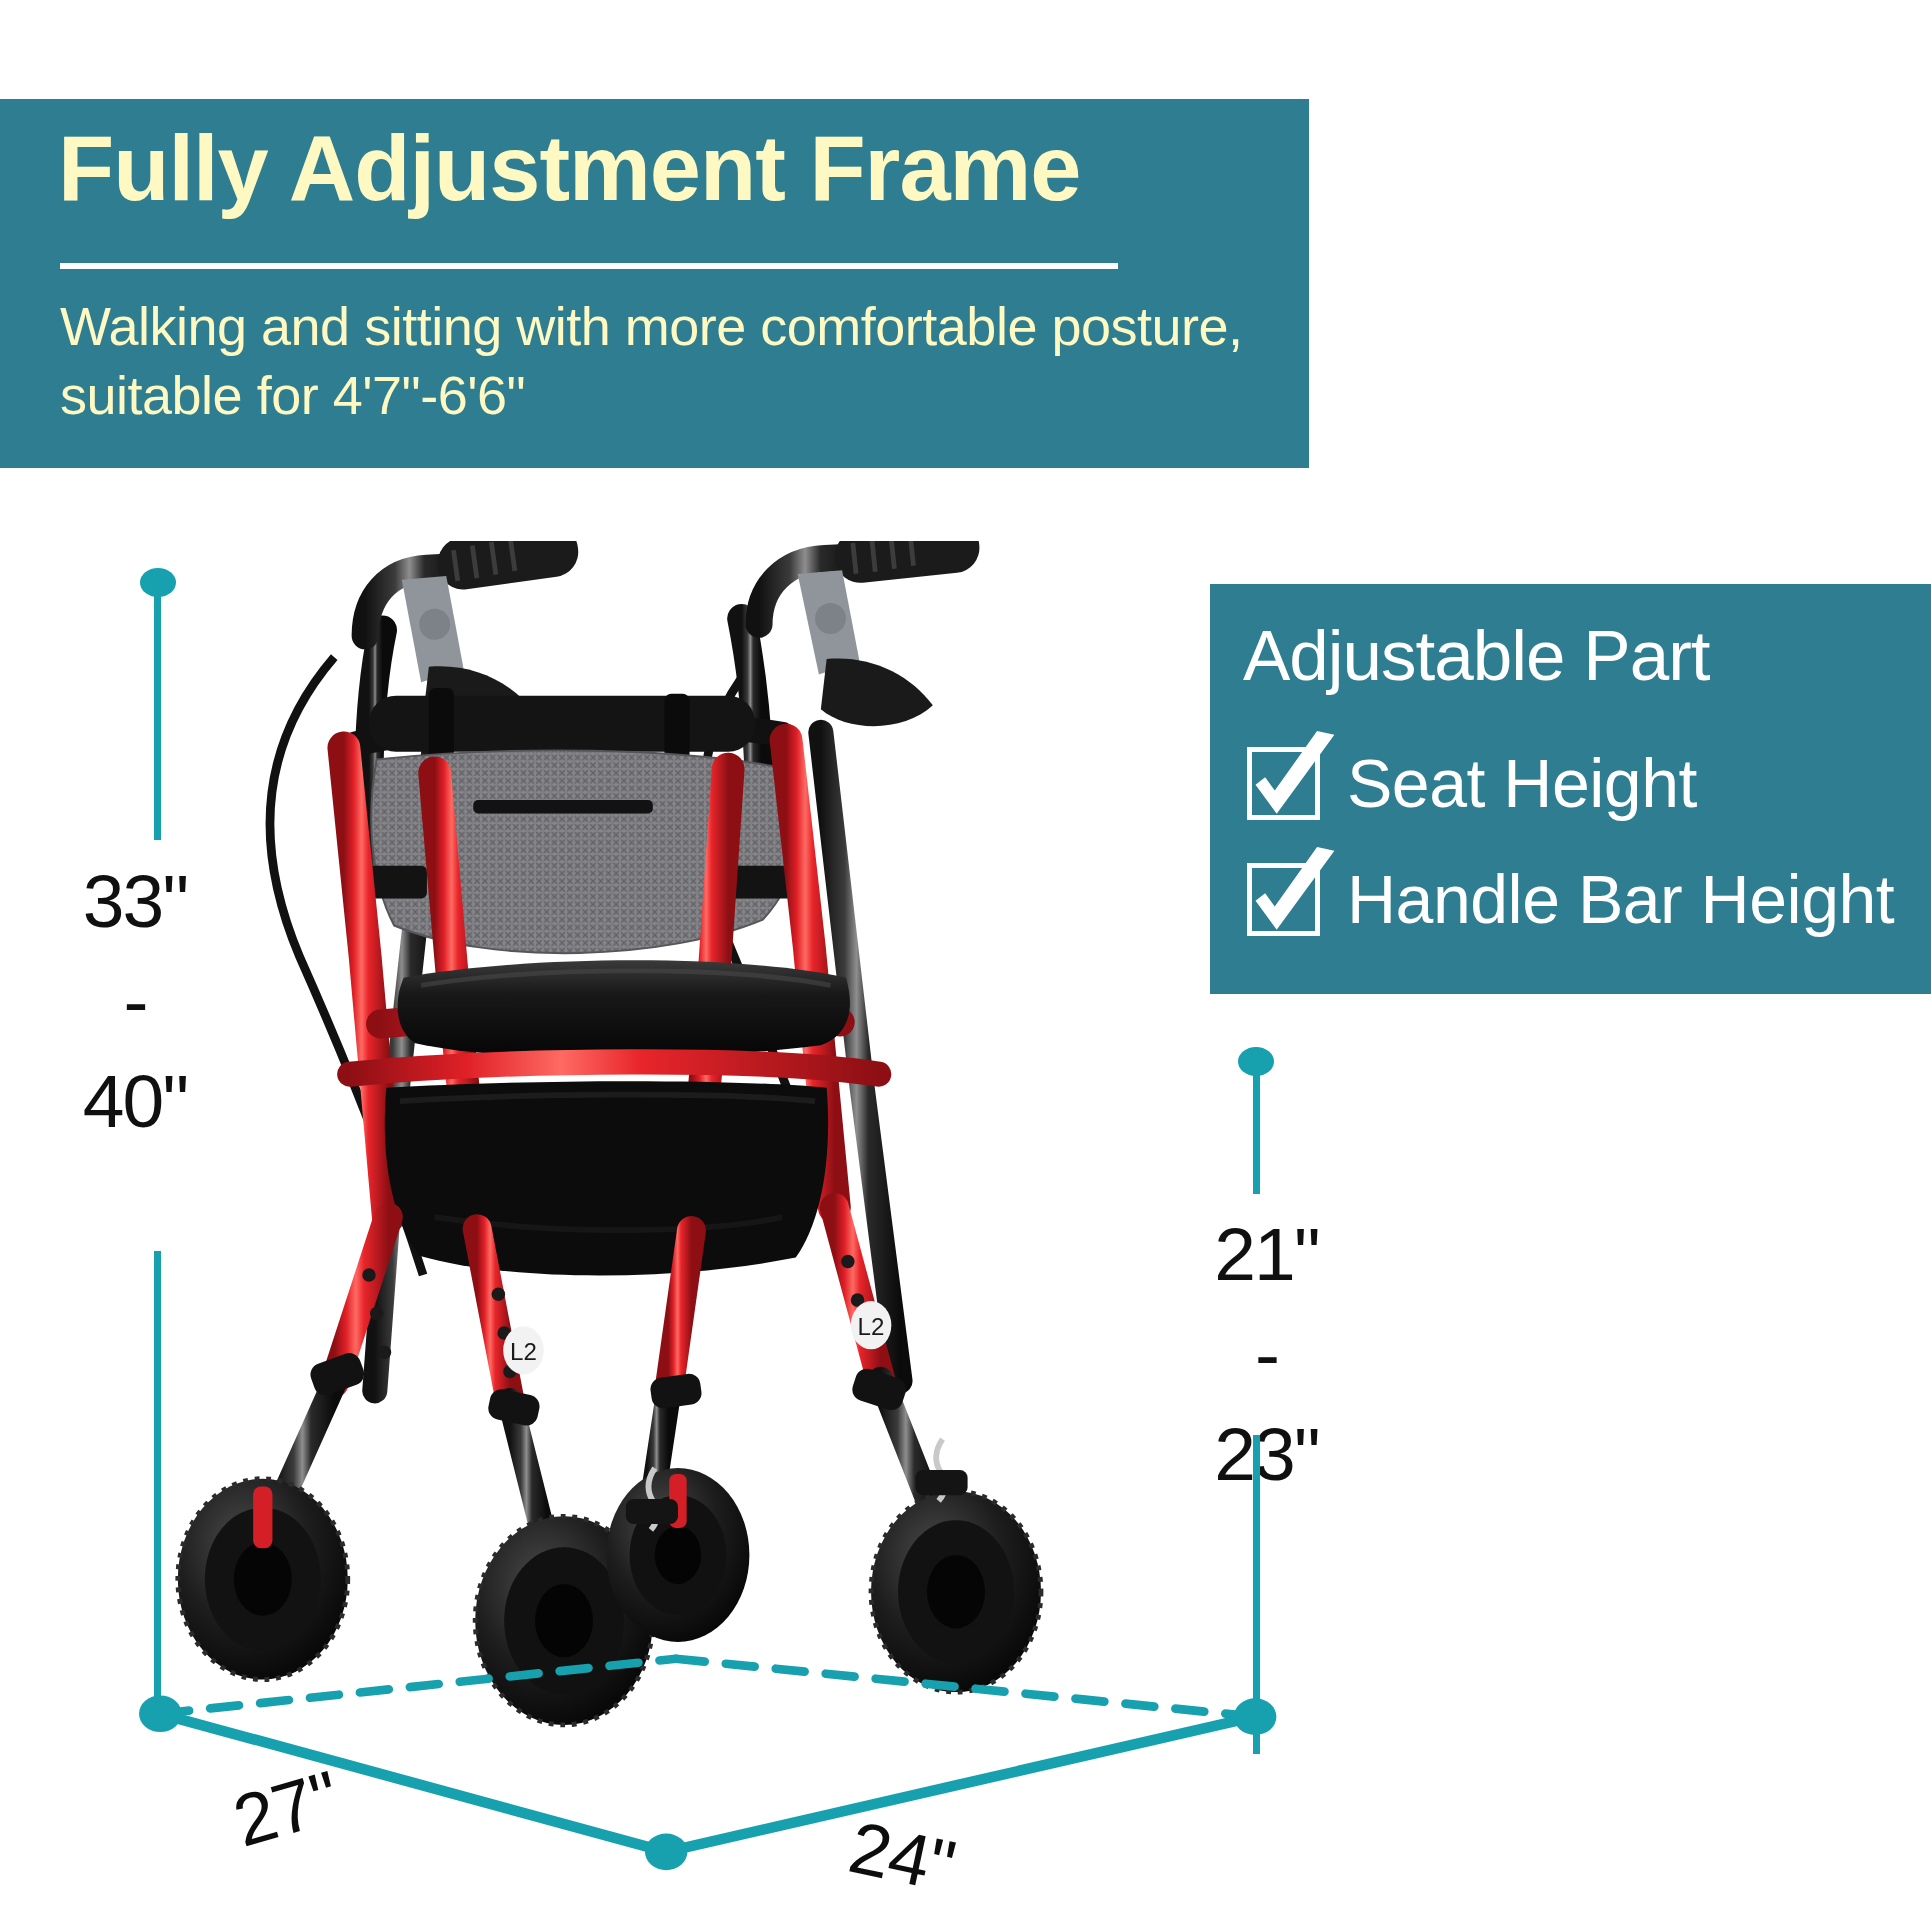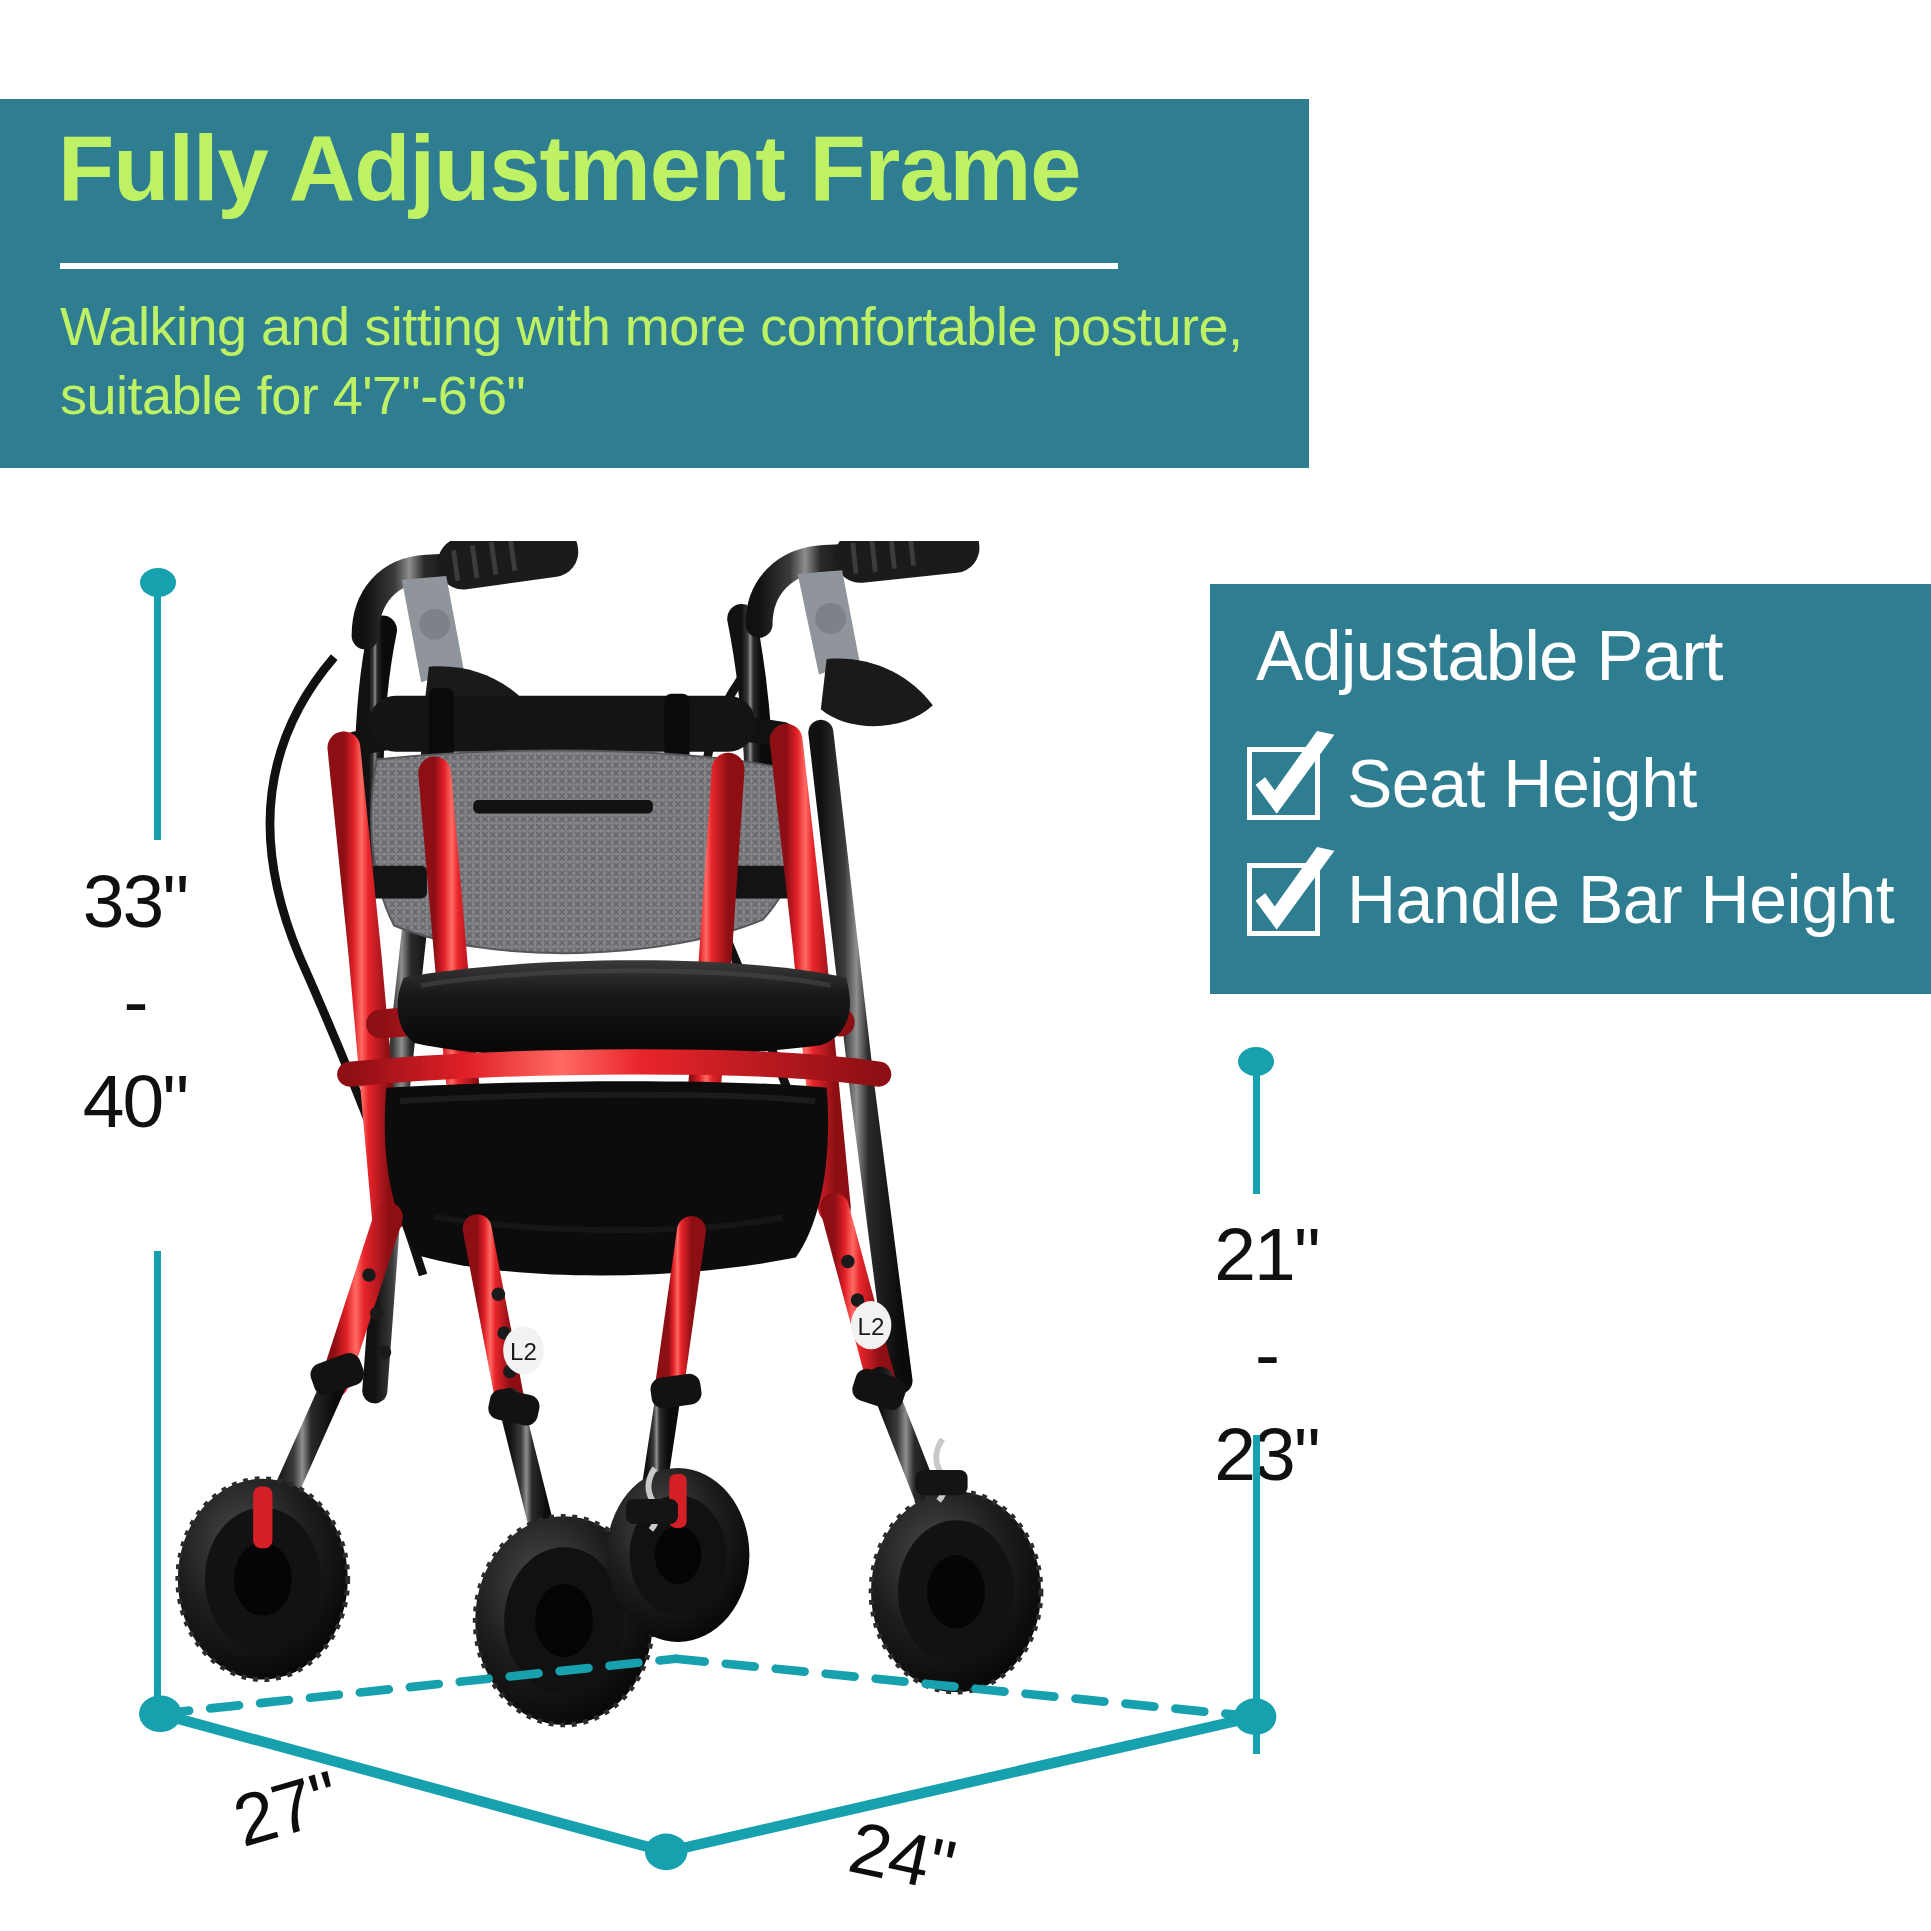--- a/index.html
+++ b/index.html
@@ -2,21 +2,21 @@
 <html style="--teal: #2f7d91;"><head>
 <meta charset="utf-8">
 <style>
   * { margin:0; padding:0; box-sizing:border-box; }
   html,body { width:1931px; height:1931px; background:#ffffff; }
   body { font-family:"Liberation Sans", sans-serif; position:relative; overflow:hidden; }
 
   
   #header-banner{
     position:absolute; left:0; top:99px; width:1309px; height:369px;
-    background:var(--teal,#2f7d91); color:#bef264;
+    background:var(--teal,#2f7d91); color:#fef9c3;
   }
   #header-title{
     position:absolute; left:58px; top:21px;
     font-size:92px; font-weight:700; letter-spacing:-1px; line-height:1.05;
     white-space:nowrap;
   }
   #header-rule{
     position:absolute; left:60px; top:164px; width:1058px; height:5.8px;
     background:#ffffff;
   }
@@ -24,21 +24,21 @@
     position:absolute; left:60px; top:193px; width:1188px;
     font-size:54px; font-weight:400; line-height:1.28; letter-spacing:-0.5px;
   }
 
   
   #adjustable-panel{
     position:absolute; left:1210px; top:584px; width:721px; height:410px;
     background:var(--teal,#2f7d91); color:#fff;
   }
   #adjustable-title{
-    position:absolute; left:46px; top:31px;
+    position:absolute; left:33px; top:31px;
     font-size:71px; font-weight:400; letter-spacing:-1px; white-space:nowrap;
   }
   .check-row{
     position:absolute; left:37px; display:flex; align-items:center; gap:27px;
   }
   #check-row-seat{ top:160px; }
   #check-row-handle{ top:276px; }
   .check-box{
     position:relative; width:73px; height:73px; flex:0 0 73px;
     border:5.8px solid #ffffff;

